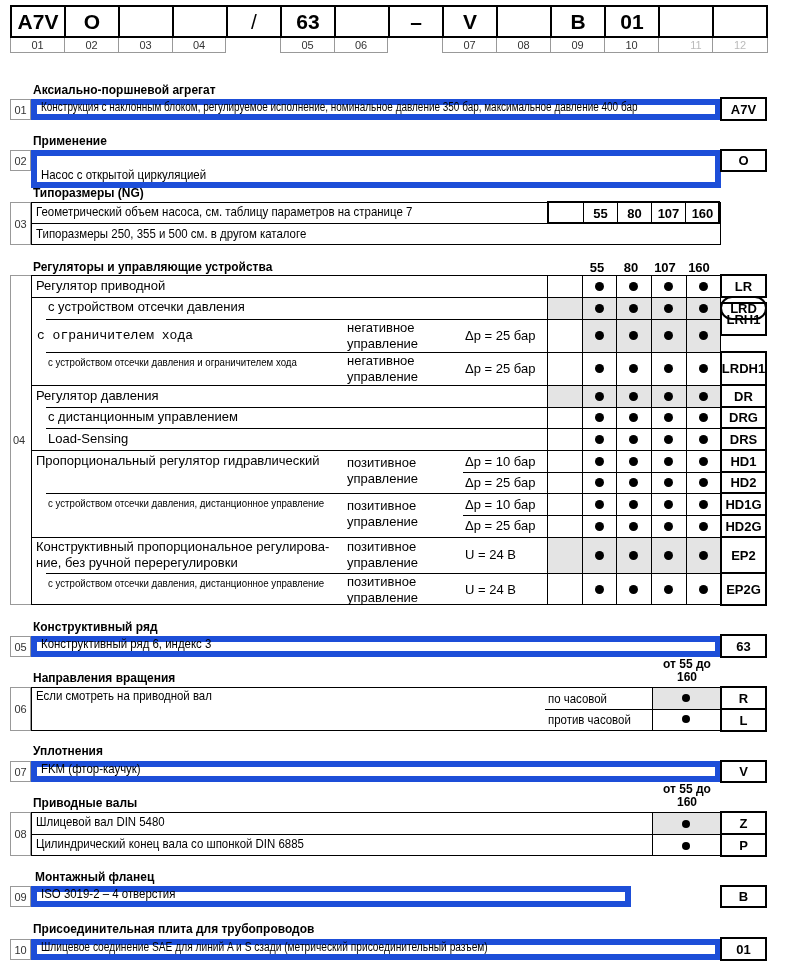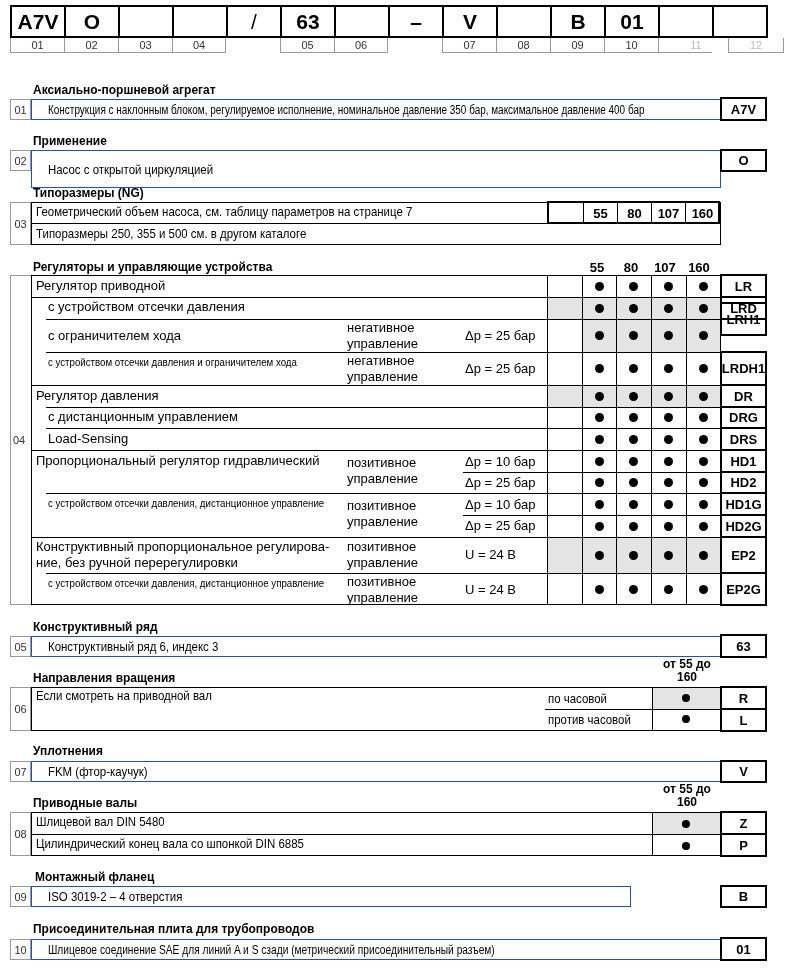--- a/index.html
+++ b/index.html
@@ -15,22 +15,22 @@
   .code-cell.br { border-right: 2px solid #000; }
   .code-num { position: absolute; top: 38px; height: 15px; font-size: 11px; color: #333;
               display: flex; align-items: center; justify-content: center; box-sizing: border-box;
               border-left: 1px solid #999; border-bottom: 1px solid #999; }
   .code-num.r { border-right: 1px solid #999; }
   .code-num.dim { color: #bbb; }
 
   .sec-title { position: absolute; left: 33px; font-weight: bold; font-size: 13px; transform: scaleX(0.92); transform-origin: left; white-space: nowrap; }
   .rownum { position: absolute; left: 10px; width: 21px; font-size: 11px; color: #333; border: 1px solid #999;
             display:flex; align-items:center; justify-content:center; box-sizing:border-box; }
-  .rowbox { position: absolute; left: 31px; border: 1px solid #1d4ed8; box-sizing: border-box; font-size: 13px;
-            display:flex; align-items:center; padding-left: 16px; white-space: nowrap; }
+  .rowbox { position: absolute; left: 31px; border: 6px solid #1d4ed8; box-sizing: border-box; font-size: 13px;
+            display:flex; align-items:flex-end; padding-left: 4px; white-space: nowrap; }
   .narrow { transform: scaleX(0.88); transform-origin: left; display:inline-block; }
   .codebox { position: absolute; left: 720px; width: 47px; border: 2px solid #000; box-sizing: border-box;
              font-weight: bold; font-size: 13px; display:flex; align-items:center; justify-content:center; }
 
   .txt { position: absolute; font-size: 13px; white-space: nowrap; line-height: 16px; }
   .small { font-size: 11px; }
   .hline { position: absolute; height: 0; border-top: 1px solid #000; }
   .vline { position: absolute; width: 0; border-left: 1px solid #000; }
   .gray { position: absolute; background: #e4e4e4; }
   .dot { position: absolute; width: 9px; height: 9px; border-radius: 50%; background: #000; }
@@ -61,21 +61,21 @@
   <div class="code-num" style="left:64px;width:54px;">02</div>
   <div class="code-num" style="left:118px;width:54px;">03</div>
   <div class="code-num r" style="left:172px;width:54px;">04</div>
   <div class="code-num" style="left:280px;width:54px;">05</div>
   <div class="code-num r" style="left:334px;width:54px;">06</div>
   <div class="code-num" style="left:442px;width:54px;">07</div>
   <div class="code-num" style="left:496px;width:54px;">08</div>
   <div class="code-num" style="left:550px;width:54px;">09</div>
   <div class="code-num" style="left:604px;width:54px;">10</div>
   <div class="code-num dim" style="left:658px;width:54px;padding-left:21px;">11</div>
-  <div class="code-num dim r" style="left:728px;width:56px;">12</div>
+  <div class="code-num dim r" style="left:712px;width:56px;">12</div>
 </div>
 
 <div class="sec-title" style="top:82px;">Аксиально-поршневой агрегат</div>
 <div class="rownum" style="top:99px;height:21px;">01</div>
 <div class="rowbox" style="top:99px;width:690px;height:21px;font-size:12px;">
   <span class="narrow" style="transform:scaleX(0.83);">Конструкция с наклонным блоком, регулируемое исполнение, номинальное давление 350 бар, максимальное давление 400 бар</span>
 </div>
 <div class="codebox" style="top:97px;height:24px;">A7V</div>
 
 <div class="sec-title" style="top:133px;">Применение</div>
@@ -127,21 +127,21 @@
 <div class="hline" style="left:46px;top:573px;width:675px;"></div>
 
 <div class="vline" style="left:547px;top:275px;height:330px;"></div>
 <div class="vline" style="left:582px;top:275px;height:330px;"></div>
 <div class="vline" style="left:616px;top:275px;height:330px;"></div>
 <div class="vline" style="left:651px;top:275px;height:330px;"></div>
 <div class="vline" style="left:686px;top:275px;height:330px;"></div>
 
 <div class="txt" style="left:36px;top:278px;">Регулятор приводной</div>
 <div class="txt" style="left:48px;top:299px;">с устройством отсечки давления</div>
-<div class="txt" style="left:48px;top:328px;">с ограничителем хода</div>
+<div class="txt" style="left:37px;top:328px;font-family:Liberation Mono, monospace;">с ограничителем хода</div>
 <div class="txt" style="left:347px;top:320px;">негативное</div>
 <div class="txt" style="left:347px;top:336px;">управление</div>
 <div class="txt" style="left:465px;top:328px;">Δp = 25 бар</div>
 
 <div class="txt small" style="left:48px;top:354px;"><span class="narrow">с устройством отсечки давления и ограничителем хода</span></div>
 <div class="txt" style="left:347px;top:353px;">негативное</div>
 <div class="txt" style="left:347px;top:369px;">управление</div>
 <div class="txt" style="left:465px;top:361px;">Δp = 25 бар</div>
 
 <div class="txt" style="left:36px;top:388px;">Регулятор давления</div>
@@ -220,21 +220,21 @@
     <div class="dot" style="left: 628.5px; top: 550.5px;"></div>
     <div class="dot" style="left: 663.5px; top: 550.5px;"></div>
     <div class="dot" style="left: 698.5px; top: 550.5px;"></div>
     <div class="dot" style="left: 594.5px; top: 584.5px;"></div>
     <div class="dot" style="left: 628.5px; top: 584.5px;"></div>
     <div class="dot" style="left: 663.5px; top: 584.5px;"></div>
     <div class="dot" style="left: 698.5px; top: 584.5px;"></div>
   </div>
 <div id="reg-codes">
     <div class="codebox" style="top: 274px; height: 24px;">LR</div>
-    <div class="codebox" style="top: 296px; height: 24px;">LRD</div>
+    <div class="codebox" style="top: 296px; height: 24px; border-radius: 12px;">LRD</div>
     <div class="codebox" style="top: 302px; height: 34px;">LRH1</div>
     <div class="codebox" style="top: 351px; height: 35px;">LRDH1</div>
     <div class="codebox" style="top: 384px; height: 24px;">DR</div>
     <div class="codebox" style="top: 406px; height: 23px;">DRG</div>
     <div class="codebox" style="top: 427px; height: 24px;">DRS</div>
     <div class="codebox" style="top: 449px; height: 24px;">HD1</div>
     <div class="codebox" style="top: 471px; height: 23px;">HD2</div>
     <div class="codebox" style="top: 492px; height: 24px;">HD1G</div>
     <div class="codebox" style="top: 514px; height: 24px;">HD2G</div>
     <div class="codebox" style="top: 536px; height: 38px;">EP2</div>

